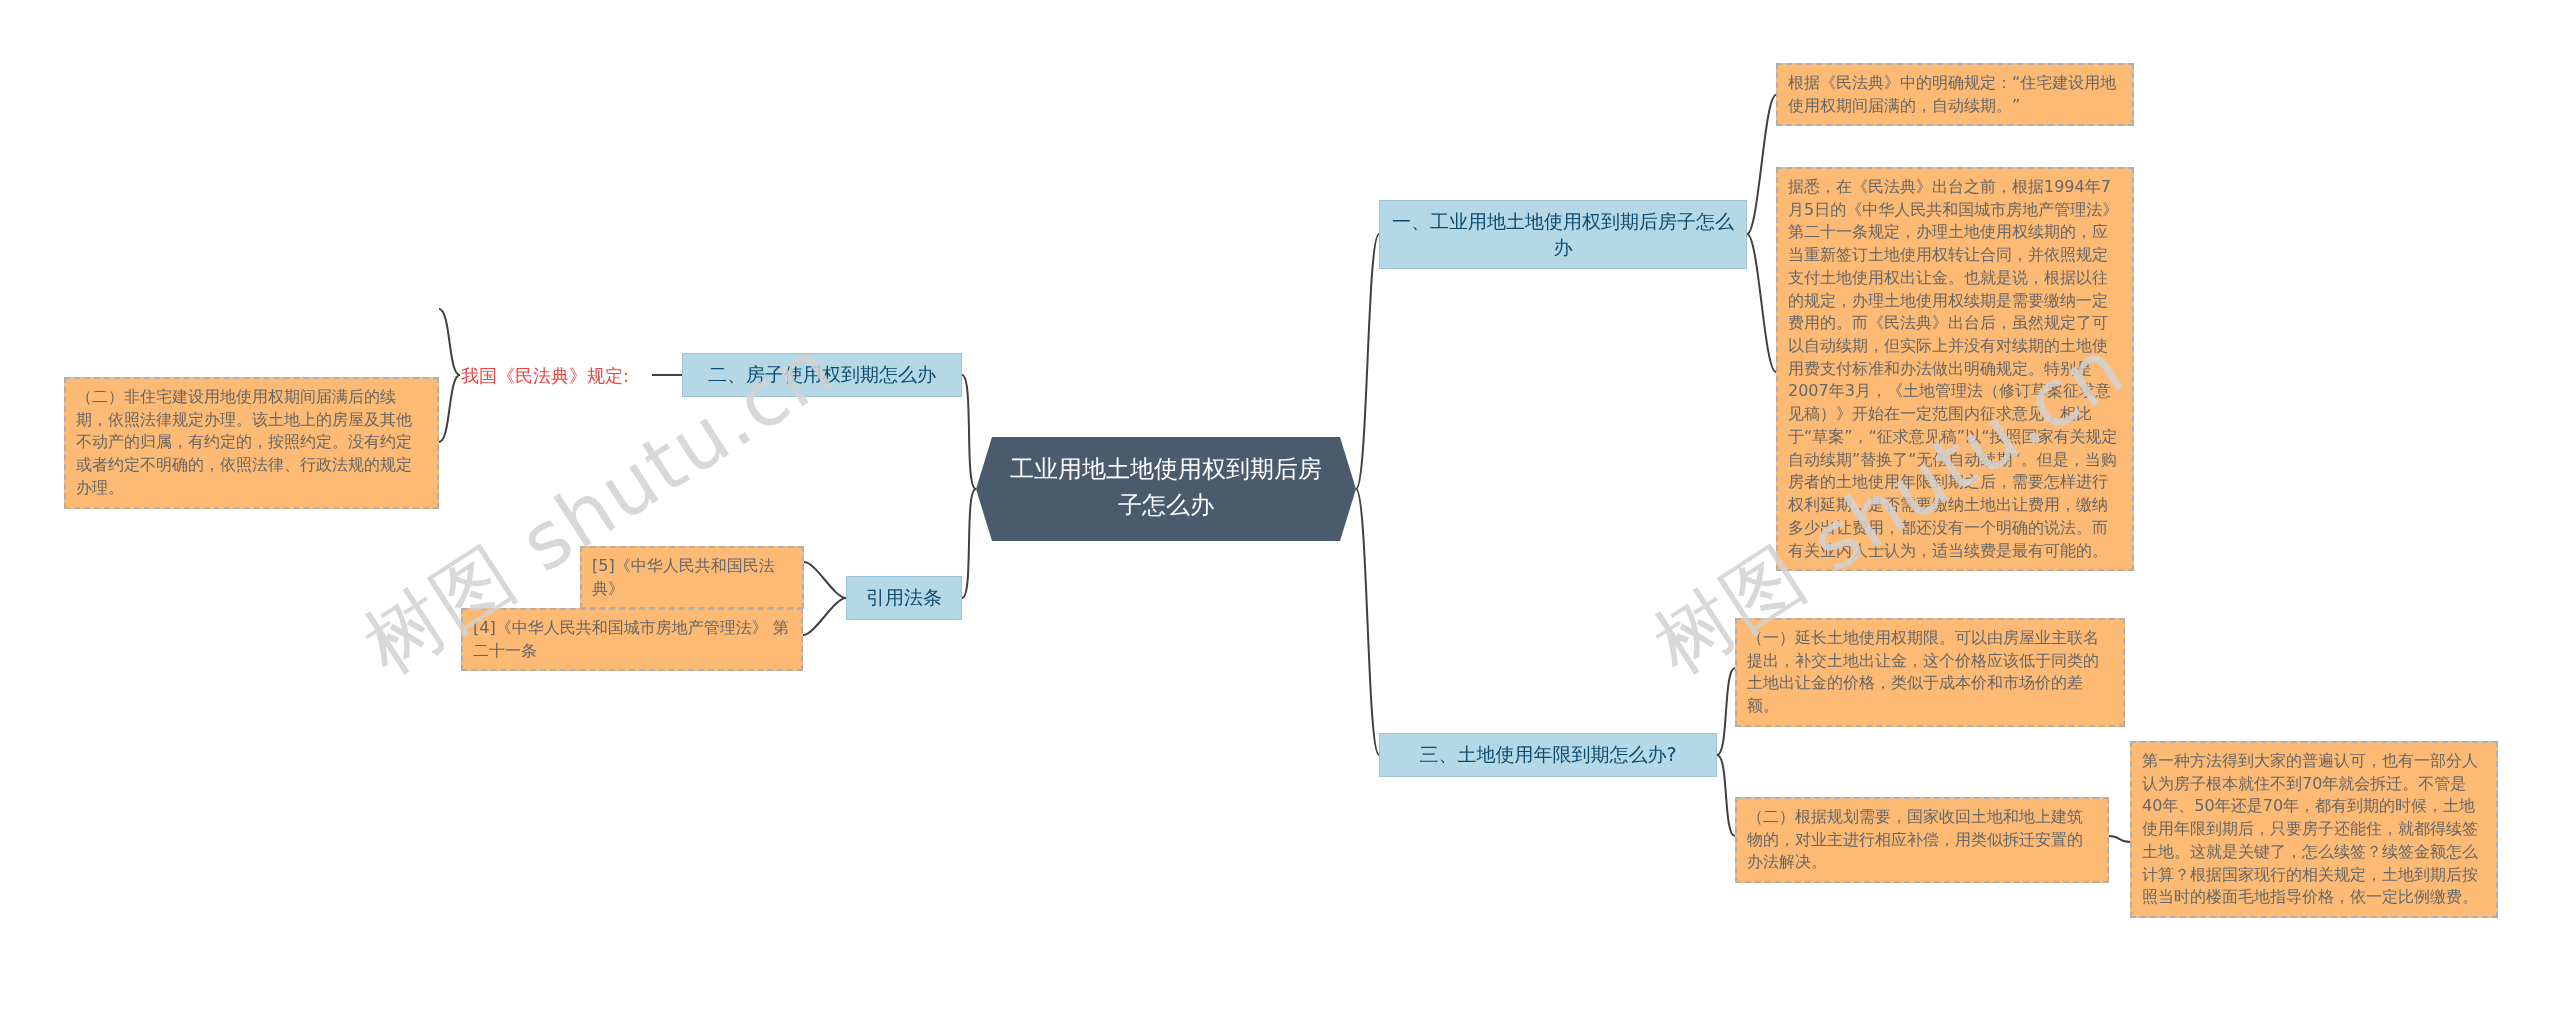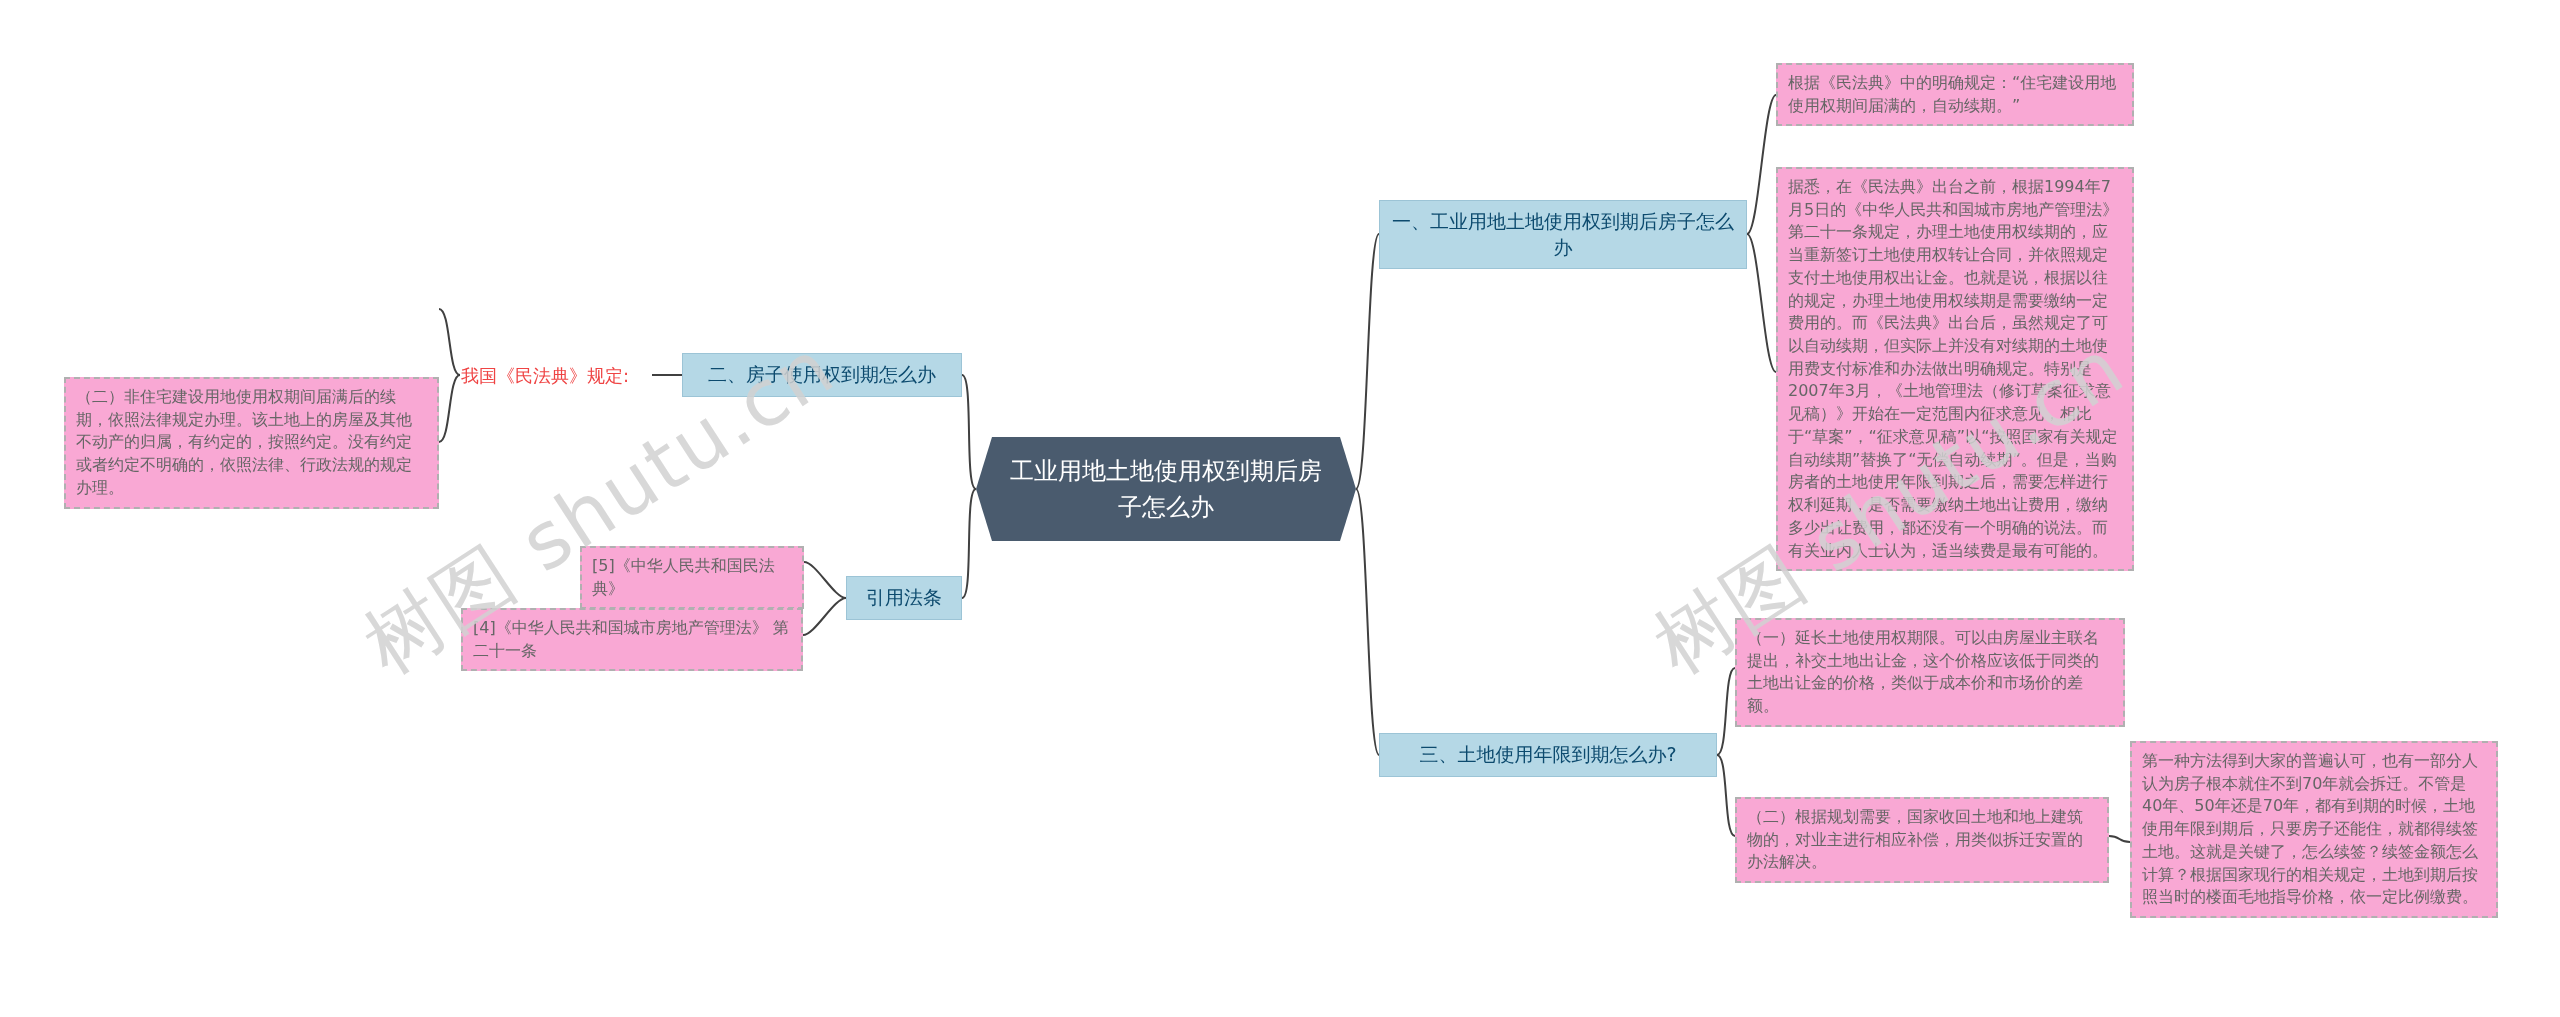--- a/index.html
+++ b/index.html
@@ -6,21 +6,21 @@
   .canvas {
     position:relative; width:2560px; height:1017px; background:#ffffff;
     font-family:"DejaVu Sans","Liberation Sans",sans-serif; overflow:hidden;
   }
   svg.connectors { position:absolute; left:0; top:0; z-index:0; }
   svg.connectors path { fill:none; stroke:#404040; stroke-width:2; }
 
   .node { position:absolute; box-sizing:border-box; z-index:1; }
 
   .dashed-node {
-    border:2px dashed #b0b0b0; background:#f9a8d4; color:#666666;
+    border:2px dashed #b0b0b0; background:#fdba74; color:#666666;
     font-size:16px; line-height:1.42; padding:7px 10px; text-align:left;
   }
   .blue-node {
     background:#b5d8e6; border:1px solid #9cc4d6; color:#0c4a6e;
     font-size:19px; line-height:1.35; padding:8px 12px; text-align:center;
   }
   .root-node {
     background:#4a5b6e; color:#ffffff; font-size:24px; line-height:1.5;
     display:flex; align-items:center; justify-content:center; text-align:center;
     padding:10px 34px;
@@ -57,21 +57,21 @@
 
     <path d="M1747,234 C1759,234 1764,95 1776,95"></path>
     <path d="M1747,234 C1759,234 1764,372 1776,372"></path>
 
     <path d="M1717,755 C1729,755 1723,668 1735,668"></path>
     <path d="M1717,755 C1729,755 1723,836 1735,836"></path>
 
     <path d="M2109,836 C2121,836 2118,842 2130,842"></path>
   </svg>
 
-  <div class="node root-node" style="left:976px; top:437px; width:380px; height:104px;">工业用地土地使用权到期后房子怎么办</div>
+  <div class="node root-node" style="left:976px; top:437px; width:380px; height:104px;font-family:Liberation Mono, monospace;">工业用地土地使用权到期后房子怎么办</div>
 
   <div class="node blue-node" style="left:682px; top:353px; width:280px;">二、房子使用权到期怎么办</div>
 
   <div class="node plain-label" style="left:461px; top:364px;">我国《民法典》规定:</div>
 
 
   <div class="node dashed-node" style="left:64px; top:377px; width:375px;">（二）非住宅建设用地使用权期间届满后的续期，依照法律规定办理。该土地上的房屋及其他不动产的归属，有约定的，按照约定。没有约定或者约定不明确的，依照法律、行政法规的规定办理。</div>
 
   <div class="node blue-node" style="left:846px; top:576px; width:116px;">引用法条</div>
 

